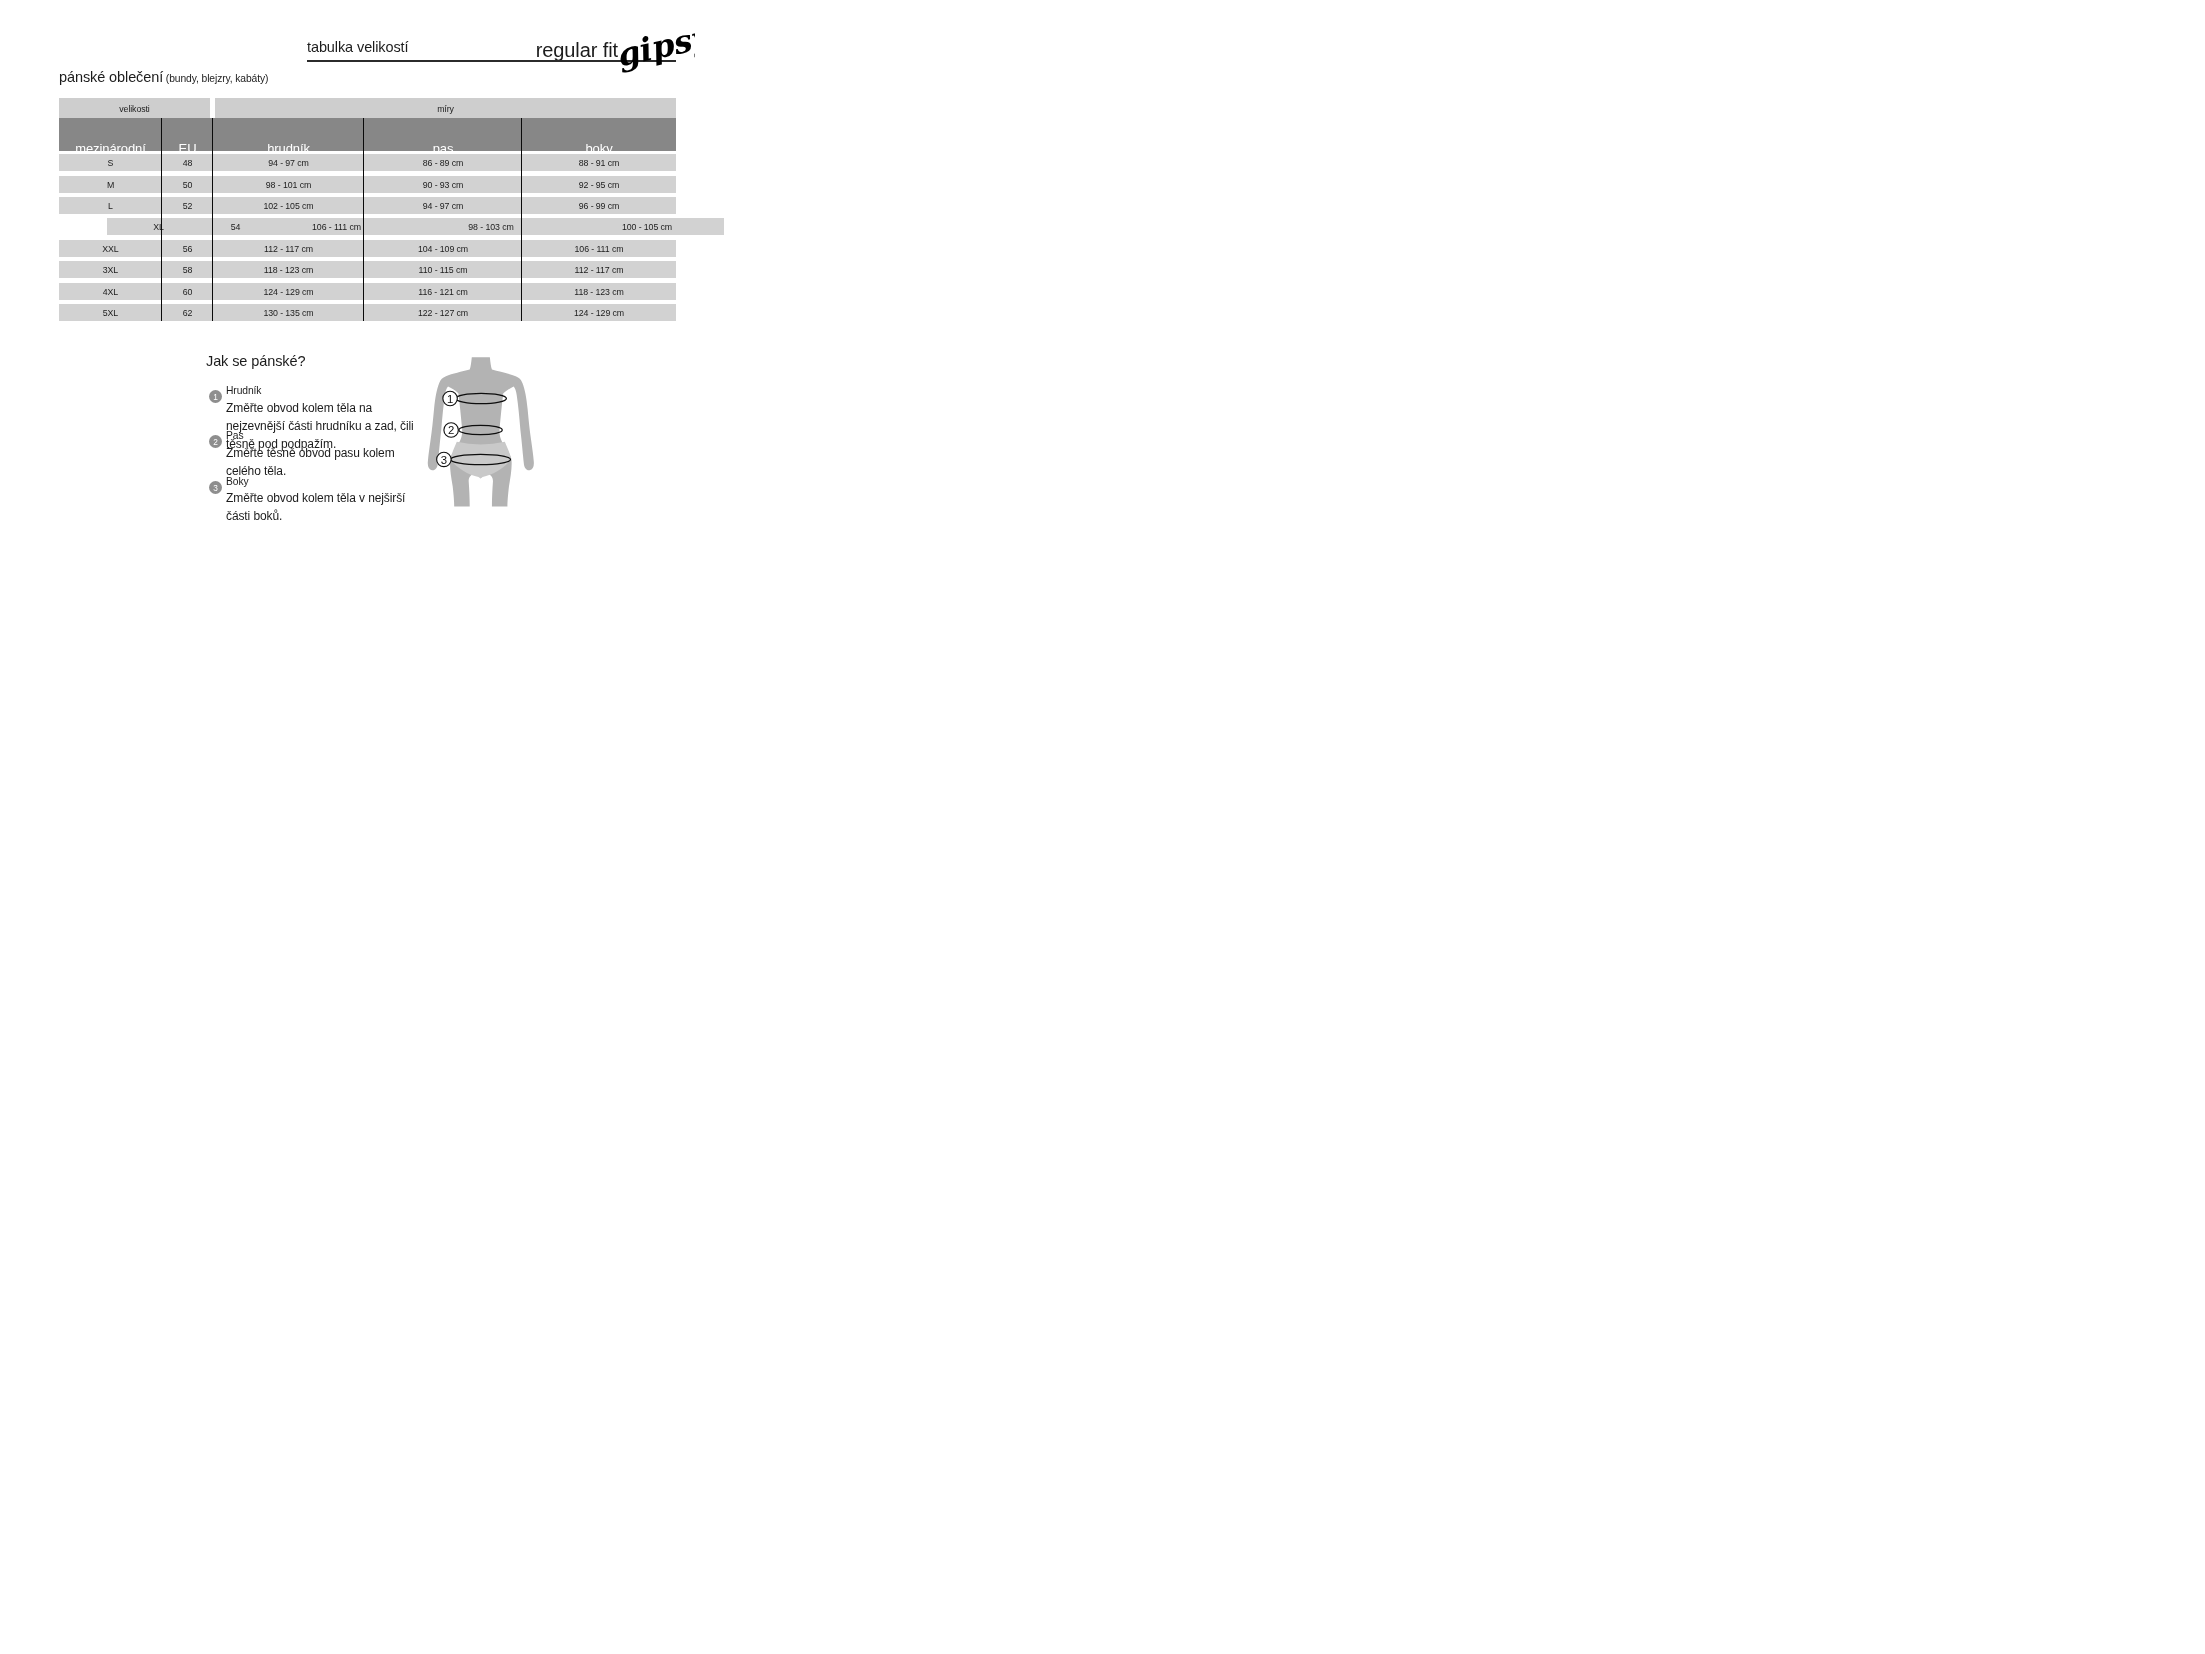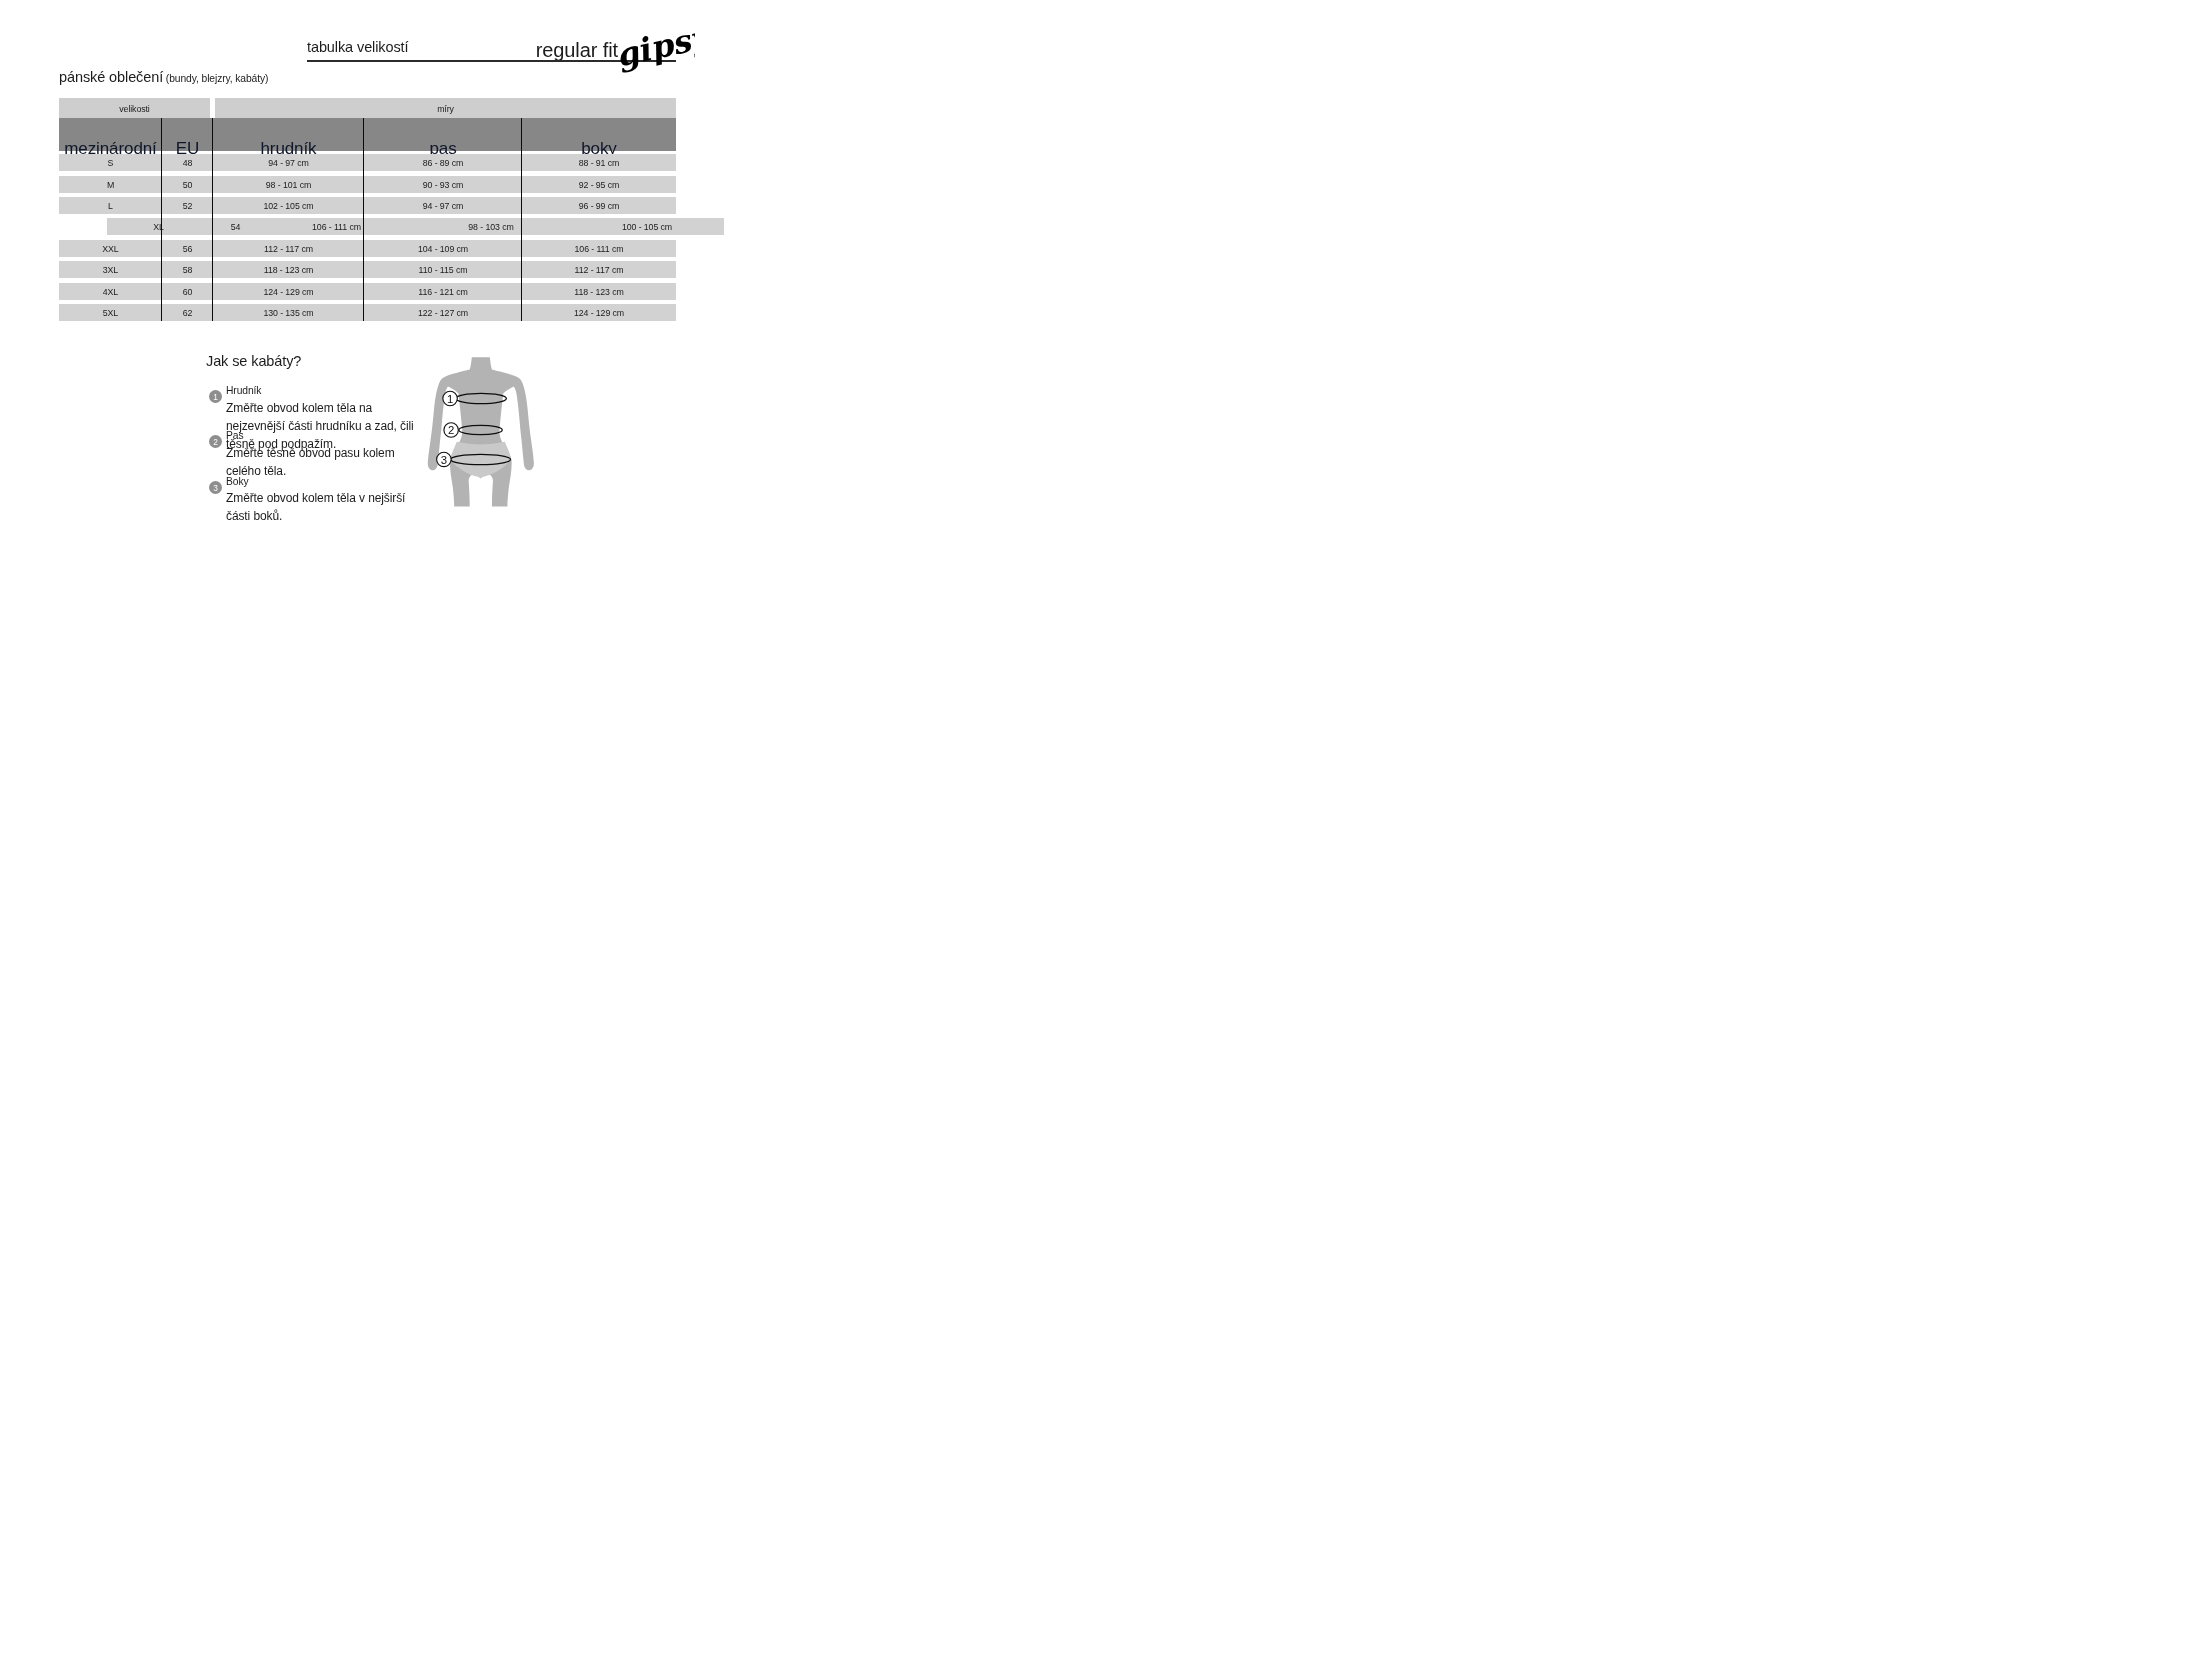--- a/index.html
+++ b/index.html
@@ -13,21 +13,21 @@
   .hdr-fit{position:absolute;left:509px;top:39px;width:109px;text-align:right;font-size:20px;font-weight:400;}
   .hdr-rule{position:absolute;left:307px;top:60px;width:369px;height:1.6px;background:#2b2b2b;}
   .logo-svg{position:absolute;left:617px;top:13.4px;width:78px;height:78px;}
   .subtitle{position:absolute;left:59px;top:69px;font-size:14.5px;}
   .subtitle .sub{font-size:10.3px;}
   
   .tbl{position:absolute;left:59px;top:98px;width:617px;height:223px;}
   .cell{position:absolute;display:flex;align-items:center;justify-content:center;}
   .lab{background:#cecece;font-size:8.8px;height:21px;top:0;}
   .hrow{position:absolute;top:20px;height:33px;left:0;width:617px;display:flex;background:#878787;}
-  .hcell{display:flex;align-items:center;justify-content:center;color:#0f172a;font-size:17px;margin-top:28px;}
+  .hcell{display:flex;align-items:center;justify-content:center;color:#ffffff;font-size:13px;margin-top:28px;}
   .drow{position:absolute;left:0;width:617px;height:17px;display:flex;background:#d2d2d2;}
   .dcell{display:flex;align-items:center;justify-content:center;font-size:8.8px;color:#1c1c1c;}
   .c1{width:103px;} .c2{width:51px;} .c3{width:151px;} .c4{width:158px;} .c5{width:154px;}
   .vline{position:absolute;top:20px;height:203px;width:1px;background:#0a0a0a;}
   
   .howto-title{position:absolute;left:206px;top:353px;font-size:14.5px;}
   .step-circle{
     position:absolute;width:13px;height:13px;border-radius:50%;background:#8e8e8e;
     color:#fff;display:flex;align-items:center;justify-content:center;font-size:8.3px;
   }
@@ -121,21 +121,21 @@
       <div class="dcell c4">122 - 127 cm</div>
       <div class="dcell c5">124 - 129 cm</div>
     </div>
 
     <div class="vline" style="left:102px;"></div>
     <div class="vline" style="left:153px;"></div>
     <div class="vline" style="left:304px;"></div>
     <div class="vline" style="left:462px;"></div>
   </div>
 
-  <div class="howto-title">Jak se kabáty?</div>
+  <div class="howto-title">Jak se pánské?</div>
 
   <div class="step-circle" style="left:209px;top:390px;">1</div>
   <div class="step-name" style="left:226px;top:385px;">Hrudník</div>
   <div class="step-text" style="left:226px;top:399px;">Změřte obvod kolem těla na nejzevnější části hrudníku a zad, čili těsně pod podpažím.</div>
 
   <div class="step-circle" style="left:209px;top:435px;">2</div>
   <div class="step-name" style="left:226px;top:430px;">Pas</div>
   <div class="step-text" style="left:226px;top:444px;">Změřte těsně obvod pasu kolem celého těla.</div>
 
   <div class="step-circle" style="left:209px;top:481px;">3</div>

